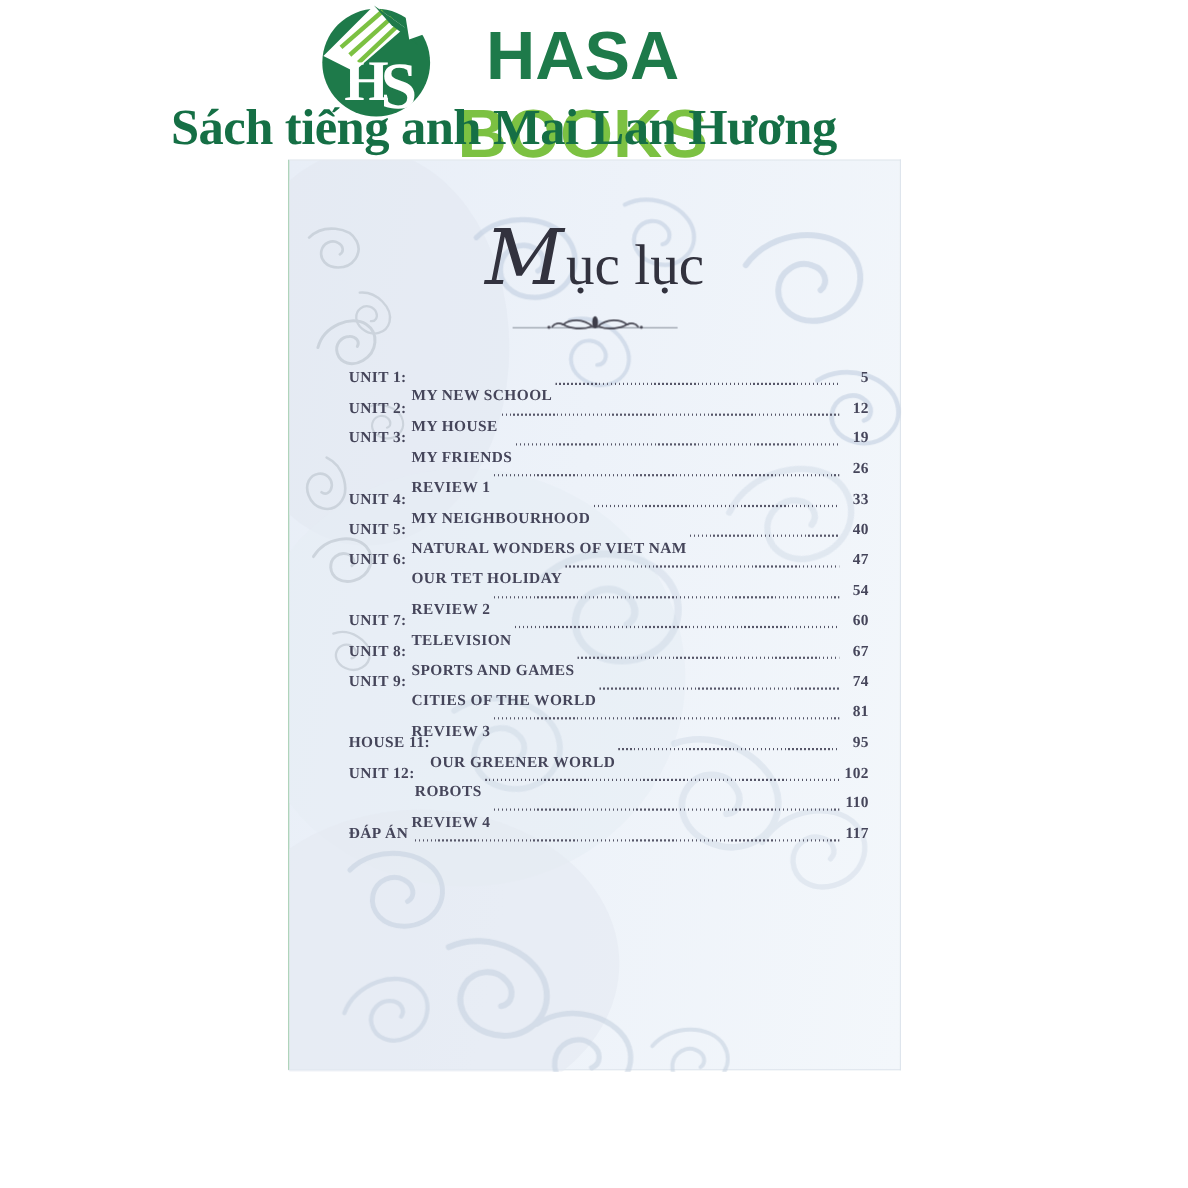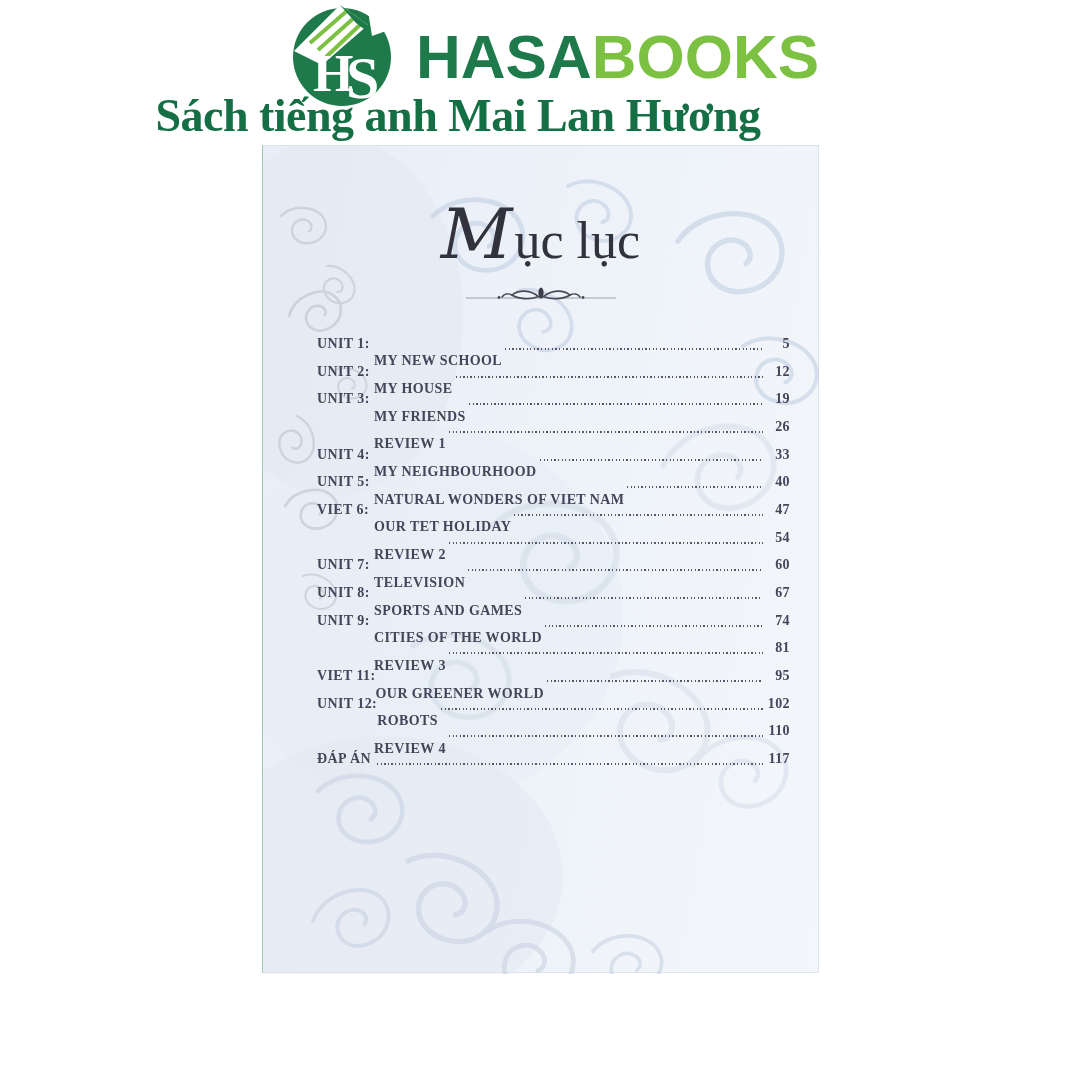--- a/index.html
+++ b/index.html
@@ -3,21 +3,21 @@
 <meta charset="utf-8">
 <style>
   html,body{margin:0;padding:0;background:#ffffff;}
   .canvas{position:relative;width:1080px;height:1080px;background:#ffffff;overflow:hidden;
           font-family:"Liberation Serif",serif;}
 
   
   .brand-header{position:absolute;top:0;left:0;width:1080px;height:145px;}
   .logo-icon{position:absolute;left:280px;top:1px;}
   .brand-text{position:absolute;left:416px;top:16px;height:80px;display:flex;align-items:center;
-              font-family:"Liberation Sans",sans-serif;font-weight:bold;font-size:62px;letter-spacing:0px;}
+              font-family:"Liberation Sans",sans-serif;font-weight:bold;font-size:62px;letter-spacing:0px;flex-direction:column;}
   .brand-text .hasa{color:#1e7a4a;}
   .brand-text .books{color:#7cc142;}
   .brand-subtitle{position:absolute;top:89px;left:0;width:916px;text-align:center;
                   font-family:"Liberation Serif",serif;font-weight:bold;font-size:46px;
                   letter-spacing:-0.5px;color:#156f45;}
 
   
   .book-page{position:absolute;left:262px;top:145px;width:557px;height:828px;
              background:linear-gradient(100deg,#e8eef7 0%,#edf2f9 45%,#f3f7fb 100%);
              border:1px solid #dbe3ec;border-left:1px solid #9ccaab;box-sizing:border-box;}
@@ -168,21 +168,21 @@
       </div>
 
       <div class="toc-row">
         <span class="col-label">UNIT 5:</span>
         <span class="col-title">NATURAL WONDERS OF VIET NAM</span>
         <span class="dots"></span>
         <span class="col-page">40</span>
       </div>
 
       <div class="toc-row">
-        <span class="col-label">VIET 6:</span>
+        <span class="col-label">UNIT 6:</span>
         <span class="col-title">OUR TET HOLIDAY</span>
         <span class="dots"></span>
         <span class="col-page">47</span>
       </div>
 
       <div class="toc-row">
         <span class="col-label"></span>
         <span class="col-title">REVIEW 2</span>
         <span class="dots"></span>
         <span class="col-page">54</span>
@@ -211,21 +211,21 @@
 
       <div class="toc-row">
         <span class="col-label"></span>
         <span class="col-title">REVIEW 3</span>
         <span class="dots"></span>
         <span class="col-page">81</span>
       </div>
 
 
       <div class="toc-row">
-        <span class="col-label">VIET 11:</span>
+        <span class="col-label">HOUSE 11:</span>
         <span class="col-title">OUR GREENER WORLD</span>
         <span class="dots"></span>
         <span class="col-page">95</span>
       </div>
 
       <div class="toc-row">
         <span class="col-label">UNIT 12:</span>
         <span class="col-title">ROBOTS</span>
         <span class="dots"></span>
         <span class="col-page">102</span>

